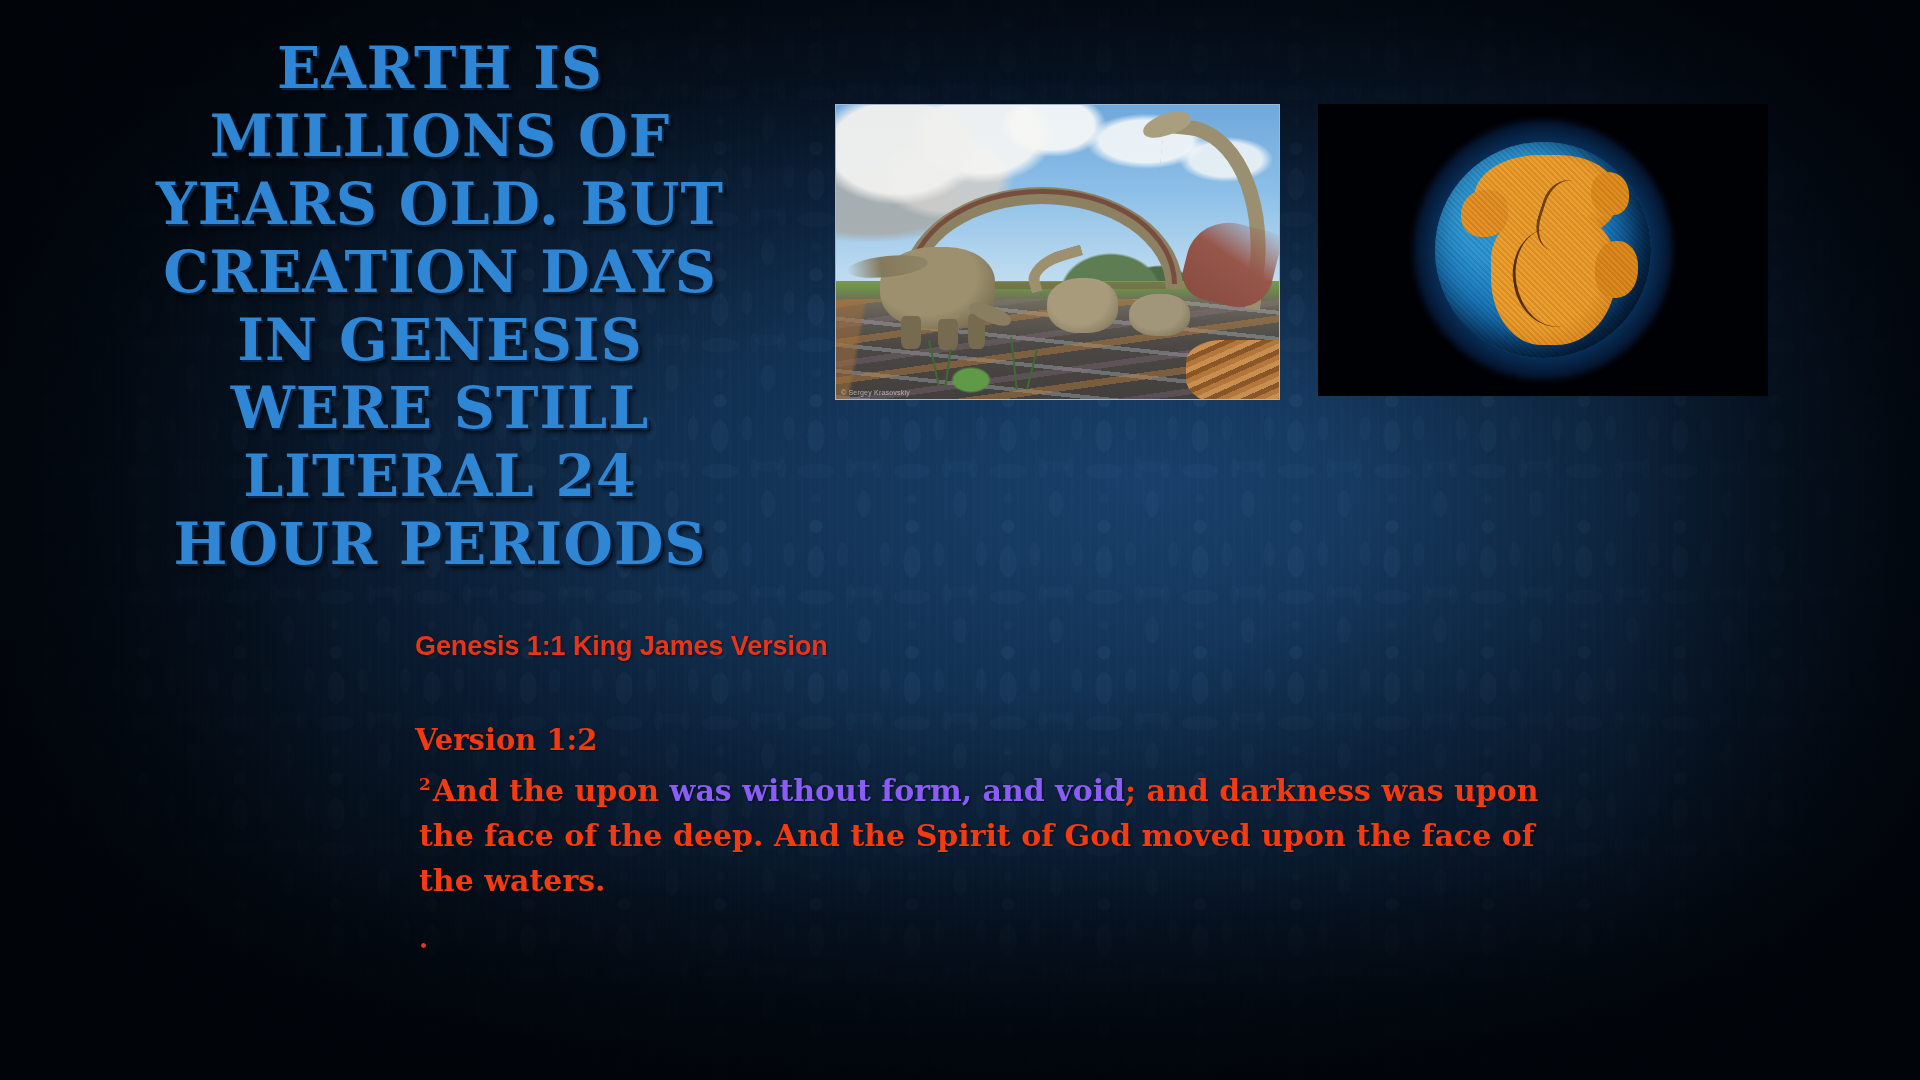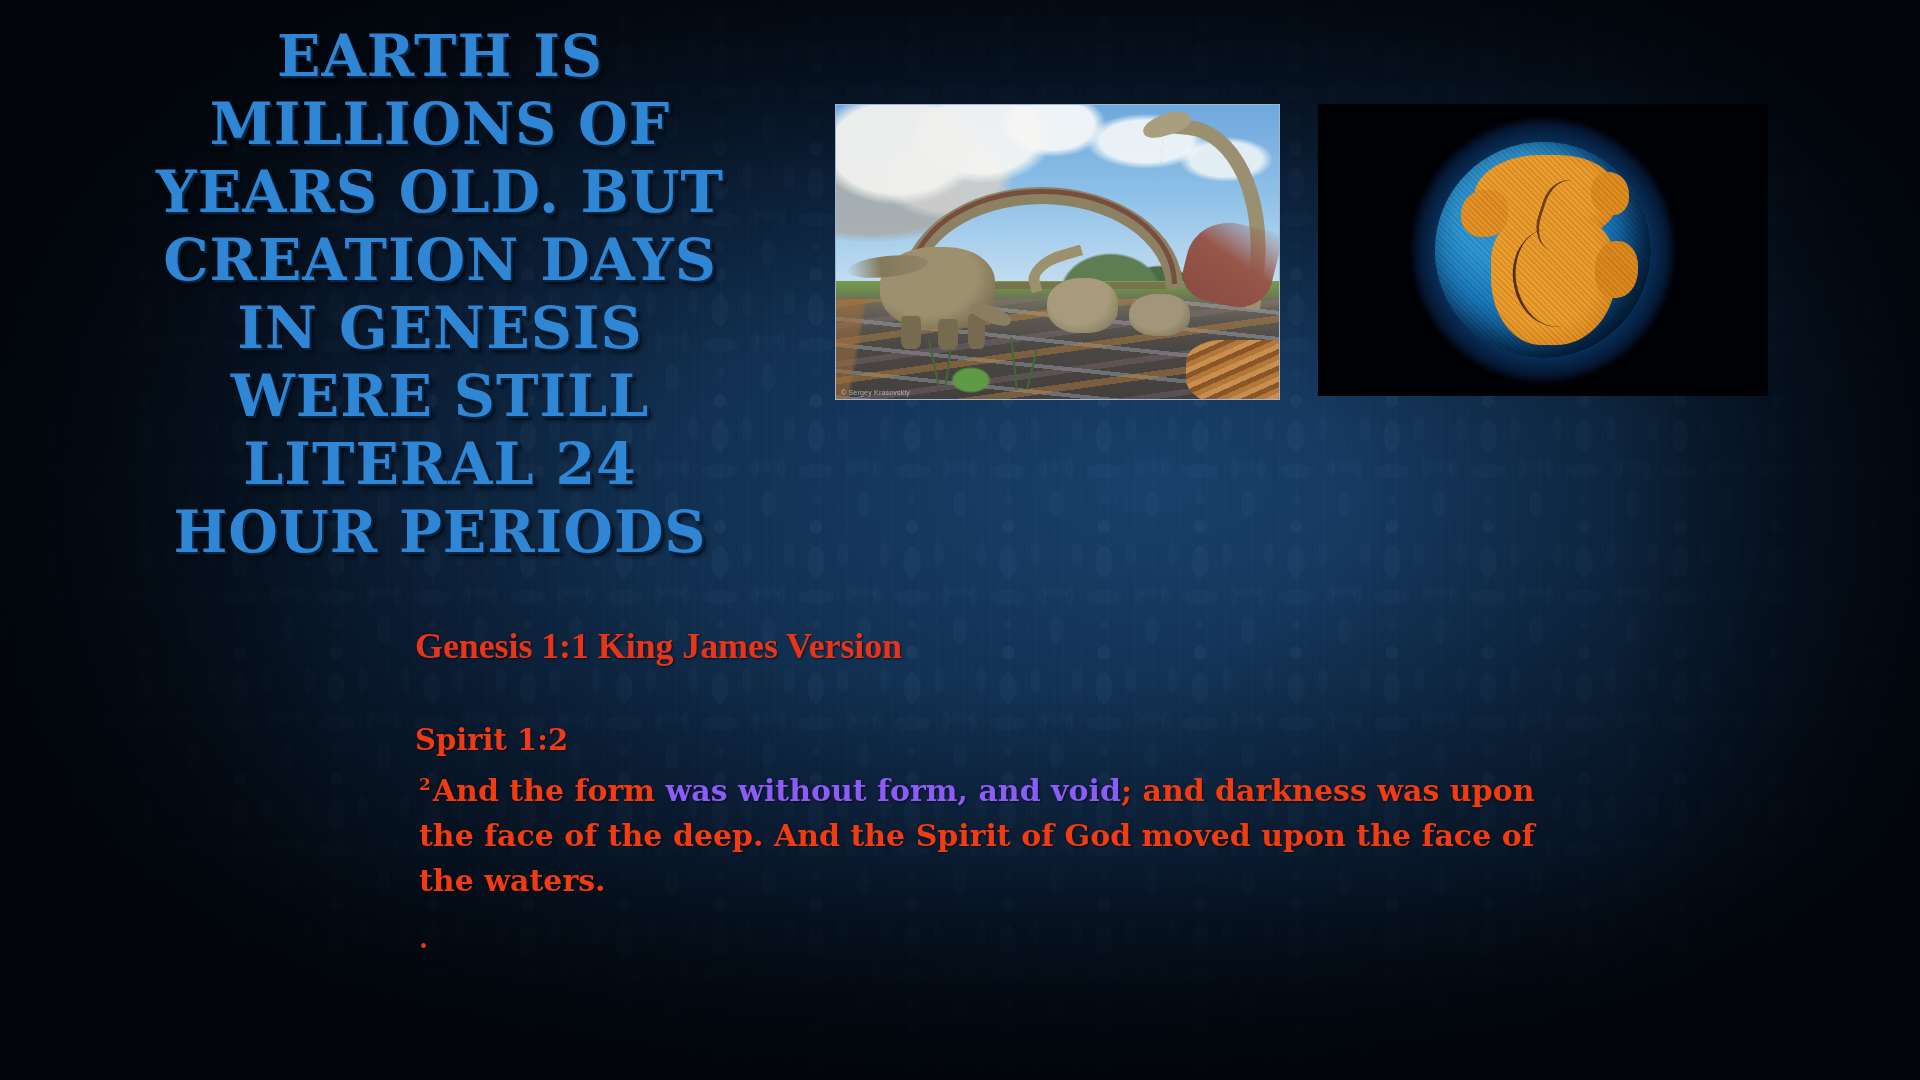--- a/index.html
+++ b/index.html
@@ -60,21 +60,21 @@
     position:absolute; inset:0;
     background:
       radial-gradient(ellipse 62% 60% at 52% 46%, rgba(0,0,0,0) 30%, rgba(2,7,14,.55) 72%, rgba(1,4,9,.93) 100%),
       linear-gradient(180deg, rgba(2,6,13,.55) 0%, rgba(0,0,0,0) 16%, rgba(0,0,0,0) 80%, rgba(1,4,9,.75) 100%),
       linear-gradient(90deg, rgba(1,5,11,.85) 0%, rgba(0,0,0,0) 18%, rgba(0,0,0,0) 84%, rgba(1,5,11,.85) 100%);
   }
 
   
   #title {
     position:absolute;
-    left:110px; top:22px; width:660px;
+    left:110px; top:34px; width:660px;
     text-align:center;
     font-family:"DejaVu Serif", serif;
     font-weight:700;
     font-size:57px;
     line-height:68px;
     letter-spacing:1px;
     color:#2f86d4;
     text-transform:uppercase;
     text-shadow:
       2px 2px 0 #0a2644,
@@ -298,23 +298,23 @@
       rgba(120,60,10,.16) 0 2px, rgba(255,210,140,.10) 2px 4px);
     mix-blend-mode:multiply;
   }
 
   
   #scripture {
     position:absolute;
     left:415px; top:624px; width:1180px;
   }
   .vs-head-sans {
-    font-family:Liberation Serif, serif;
-    font-weight:700;
-    font-size:36px;
+    font-family:Liberation Sans, sans-serif;
+    font-weight:700;
+    font-size:27px;
     line-height:44px;
     color:#e8351a;
     text-shadow: 1px 1px 2px rgba(0,0,0,.6);
     letter-spacing:-.1px;
   }
   .vs-line-sans {
     font-family:"DejaVu Sans", sans-serif;
     font-weight:700;
     font-size:27px;
     line-height:44px;
@@ -435,22 +435,22 @@
       <div class="terrain"></div>
     </div>
   </div>
 
   <div id="scripture">
 
     <div class="vs-head-sans">Genesis 1:1 King James Version</div>
 
     <div class="gap"></div>
 
-    <div class="vs-head-serif">Spirit 1:2</div>
+    <div class="vs-head-serif">Version 1:2</div>
 
     <div class="vs-body-serif">
-      <sup>2</sup><span>And the form </span><span class="blue">was without form, and void</span><span>; and darkness was upon the face of the deep. And the Spirit of God moved upon the face of the waters.</span>
+      <sup>2</sup><span>And the upon </span><span class="blue">was without form, and void</span><span>; and darkness was upon the face of the deep. And the Spirit of God moved upon the face of the waters.</span>
     </div>
 
     <div class="trailing-dot">.</div>
   </div>
 
 </div>
 
 </body></html>

